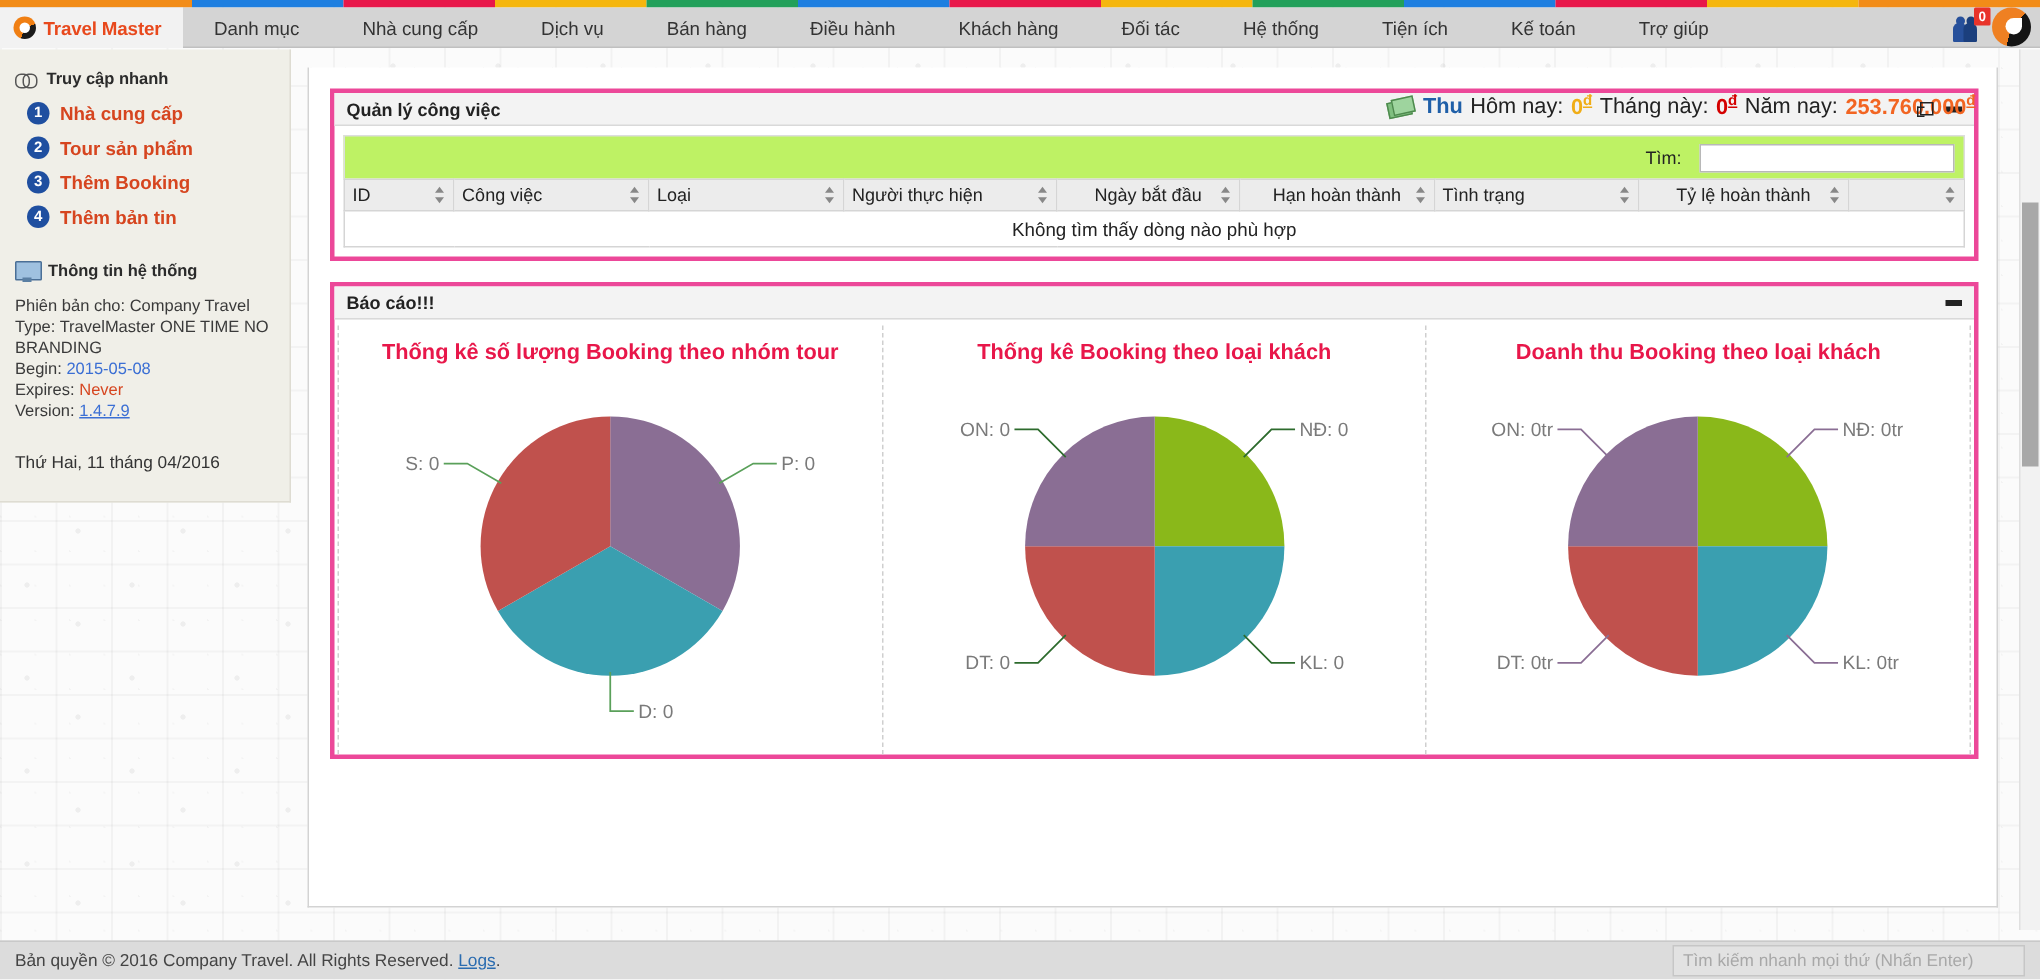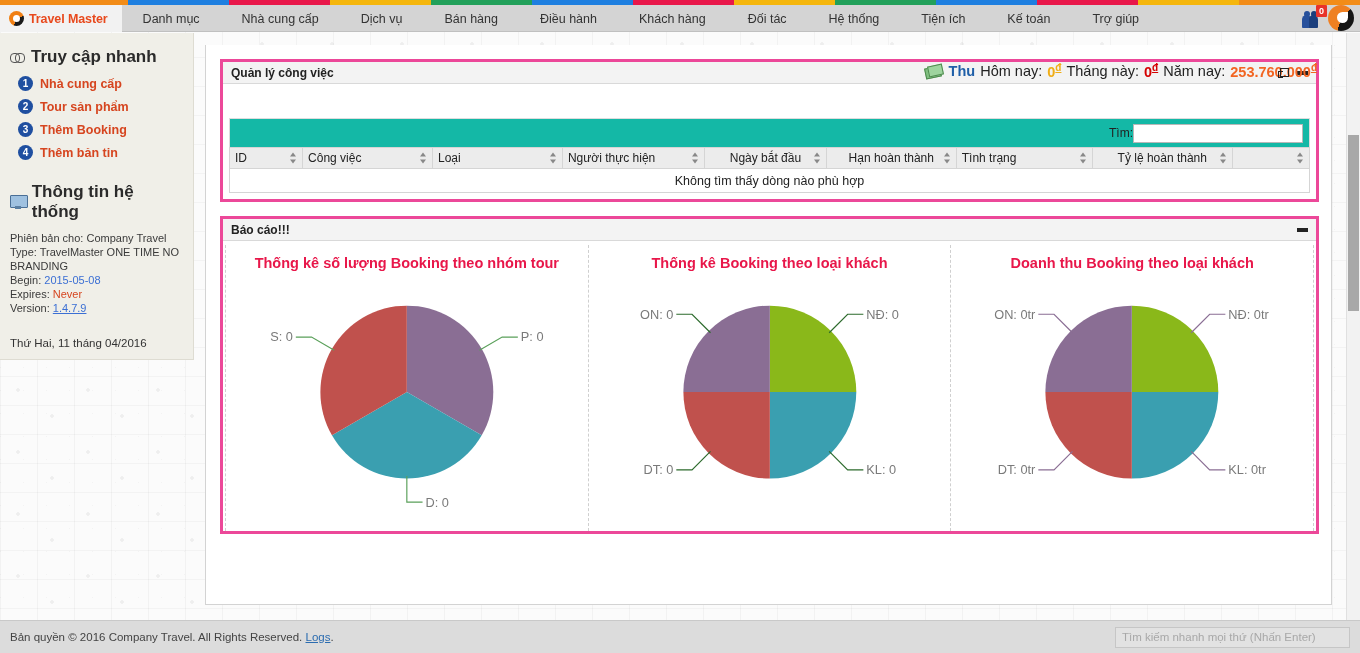--- a/index.html
+++ b/index.html
@@ -114,21 +114,21 @@
   #sidebar {
     position: absolute; left: 0; top: 33px;
     width: 194px; min-height: 302px;
     background: #f0efe8;
     border-right: 1px solid #dedcd2;
     border-bottom: 1px solid #dedcd2;
     padding: 14px 10px 10px 10px;
   }
   .side-head {
     display: flex; align-items: center; gap: 6px;
-    font-size: 17px; font-weight: bold; color: #2b2b2b;
+    font-size: 11px; font-weight: bold; color: #2b2b2b;
     margin-bottom: 9px;
   }
   .ico-link {
     display:inline-block; width:15px; height:9px; position:relative;
   }
   .ico-link::before, .ico-link::after {
     content:""; position:absolute; top:0;
     width:8px; height:8px; border:1.6px solid #555;
     border-radius:4px;
   }
@@ -242,28 +242,27 @@
     content:""; position:absolute; left:0; top:3px;
     width:4px; height:5px; border:1.6px solid #222; border-right:none;
   }
   .ico-min {
     width:11px; height:4px; background:#222; cursor:pointer;
   }
   .panel-body { padding: 6px; }
 
   
   .tbl-toolbar {
-    background: #14b8a6;
+    background: #bef264;
     border:1px solid #ddd;
     border-bottom:none;
     height: 29px;
     display:flex; align-items:center; justify-content:flex-end;
     padding: 0 6px;
-    gap: 0;
-    margin-top: 28px;
+    gap: 12px;
   }
   .tbl-toolbar label { font-size:12px; color:#222; }
   .search-box {
     width: 170px; height: 19px;
     border:1px solid #b8b8b8; background:#fff;
     font-size: 12px; padding: 0 3px;
     font-family: "Liberation Sans", sans-serif;
   }
   table.tasks { width:100%; border-collapse: collapse; table-layout: fixed; }
   table.tasks th {
@@ -317,21 +316,21 @@
     text-align:center;
     color:#e8174a; font-weight:bold; font-size:14.5px;
     margin-bottom: 6px;
   }
   .pie-wrap { position:relative; width:100%; height: 240px; }
   .pie-svg { position:absolute; left:0; top:0; }
 
   
   #footer {
     position:absolute; left:0; bottom:0;
-    width: 1360px; height: 33px;
+    width: 1360px; height: 26px;
     background:#dcdcdc;
     border-top:1px solid #c9c9c9;
     display:flex; align-items:center;
     padding: 0 10px;
   }
   .copyright { font-size:11.5px; color:#444; }
   .copyright a { color:#2b6cb0; }
   .quick-search {
     margin-left:auto;
     width: 235px; height: 21px;

